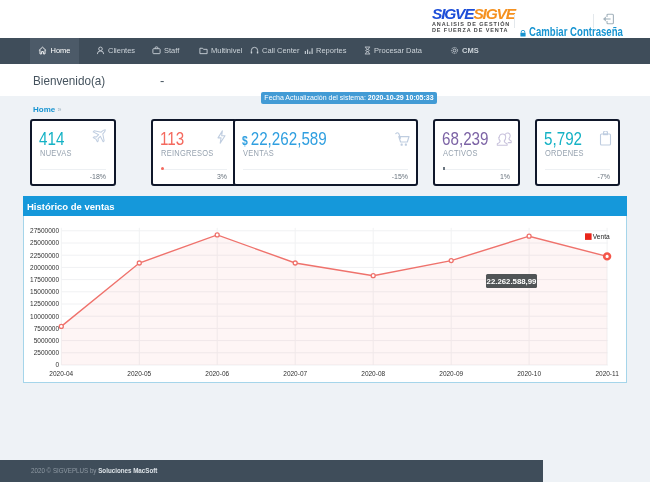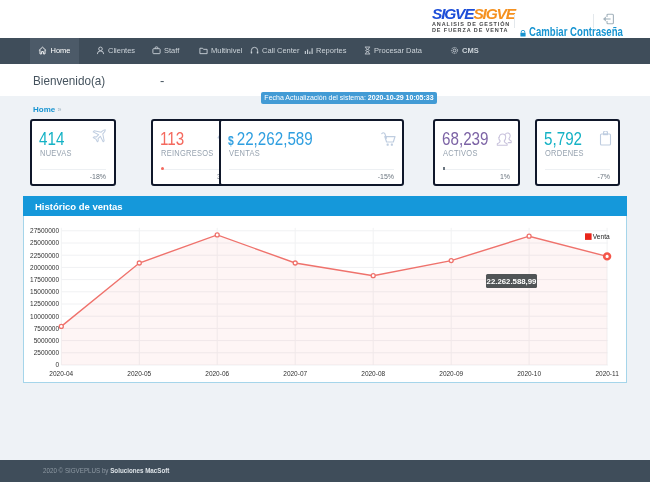--- a/index.html
+++ b/index.html
@@ -28,29 +28,29 @@
 #bc span { color:#9fb2c0; font-weight:normal; font-size:7px; }
 
 .card { position:absolute; top:119px; height:67px; background:#fff; border:2px solid #0f172a; border-radius:3px; }
 .num { position:absolute; left:7px; top:7px; font-size:19px; white-space:nowrap; transform:scaleX(0.8); transform-origin:0 0; }
 .lbl { position:absolute; left:8px; top:26.5px; font-size:8.5px; color:#97a3b0; letter-spacing:0.3px; white-space:nowrap; transform:scaleX(0.88); transform-origin:0 0; }
 .cicon { position:absolute; top:10px; right:6px; }
 .cline { position:absolute; left:8px; right:8px; top:48px; height:1px; background:#edf0f3; }
 .pct { position:absolute; right:8px; top:51.5px; font-size:7px; color:#68737d; }
 #c1 { left:30px;  width:86px; }
 #c2 { left:131px; width:86px;margin-left:20px; }
-#c3 { left:219px; width:185px; }
+#c3 { left:233px; width:185px; }
 #c4 { left:433px; width:87px; }
 #c5 { left:535px; width:85px;text-decoration:underline; }
 .teal { color:#14b2c5; } .red { color:#f4695e; } .blue { color:#2f9fe0; } .purp { color:#7c63a5; }
 
 #panel { left:23px; top:196px; width:604px; height:187px; background:#fff; border:1px solid #a5d5ea; }
-#phead { left:23px; top:196px; width:604px; height:20px; background:#1598da; color:#fff; font-size:9.5px; font-weight:bold; line-height:21px; padding-left:12px; }
-
-#foot { left:0; top:460px; width:650px; height:22px; background:#3f4d5a; color:#8e99a3; font-size:7.5px; line-height:22px; padding-left:43px; }
+#phead { left:23px; top:196px; width:604px; height:20px; background:#1598da; color:#fff; font-size:9.5px; font-weight:bold; line-height:21px; padding-left:4px; }
+
+#foot { left:0; top:460px; width:543px; height:22px; background:#3f4d5a; color:#8e99a3; font-size:7.5px; line-height:22px; padding-left:31px; }
 #foot b { color:#dde3e8; font-weight:bold; }
 </style>
 </head>
 <body>
 <div class="abs" id="hdr"></div>
 <div class="abs" id="logo">
   <div id="logotxt"><span class="r">SIGVE</span><span class="o">SIGVE</span></div>
   <div class="logosub">ANALISIS DE GESTIÓN</div>
   <div class="logosub">DE FUERZA DE VENTA</div>
 </div>

